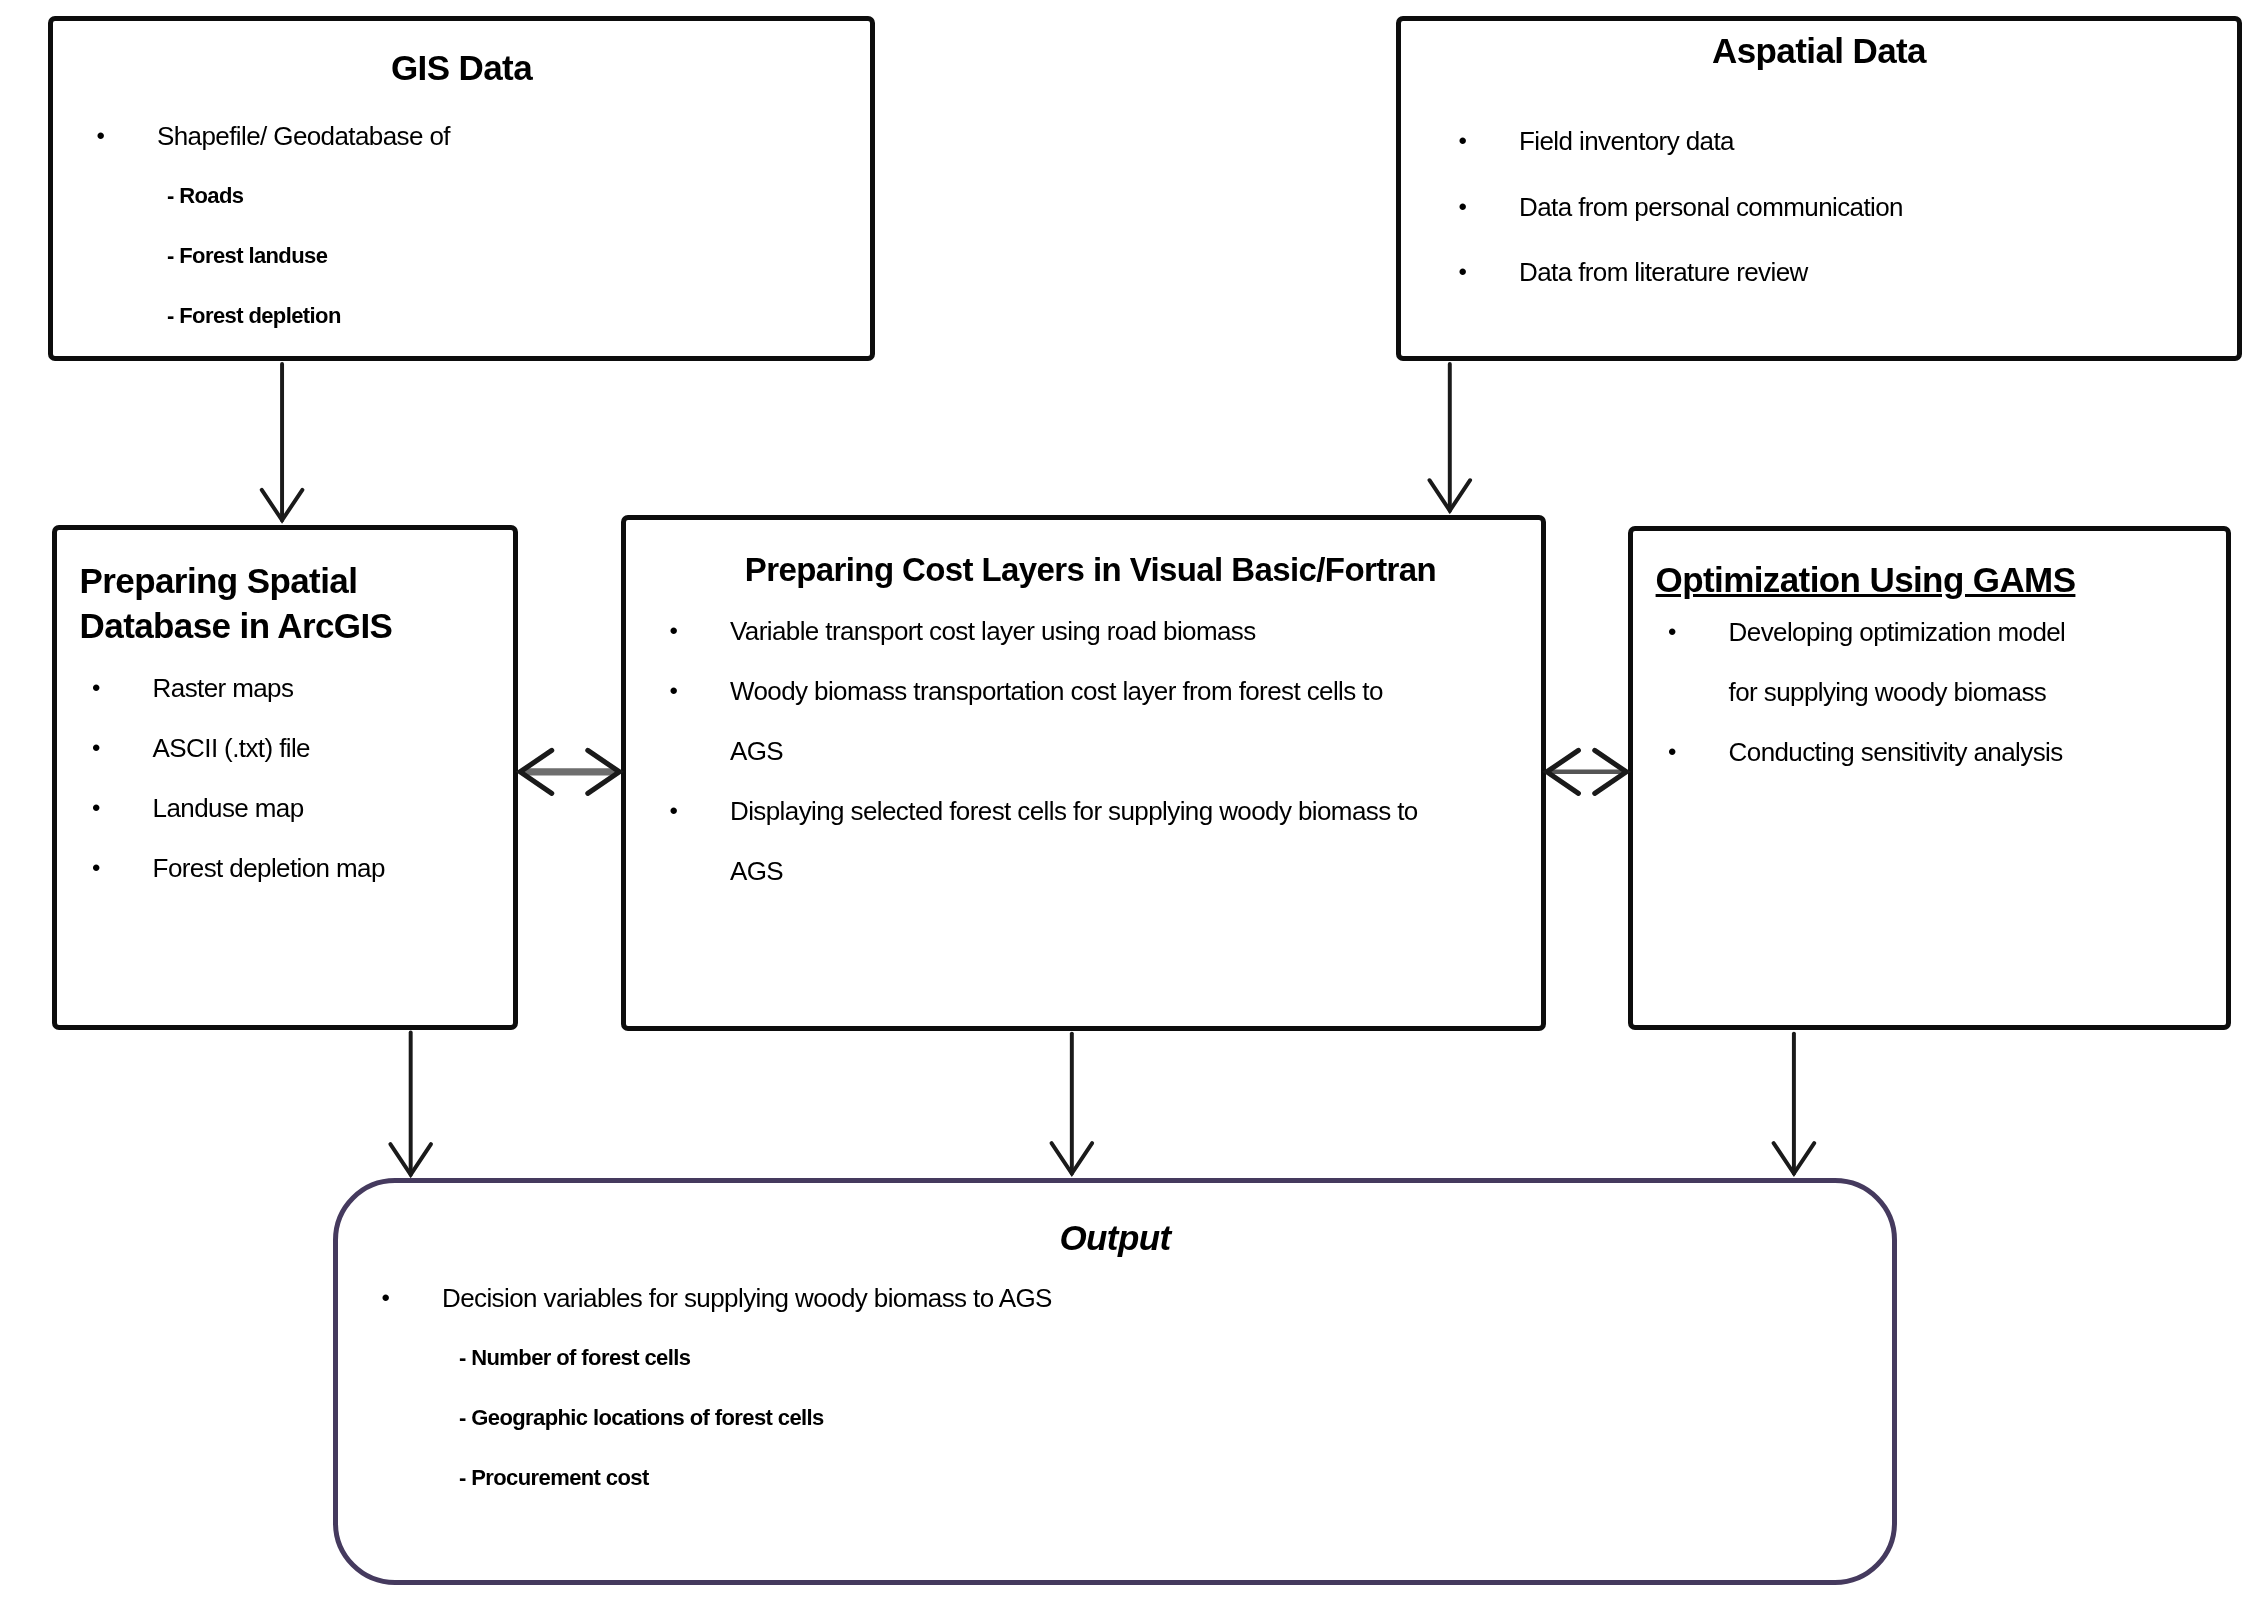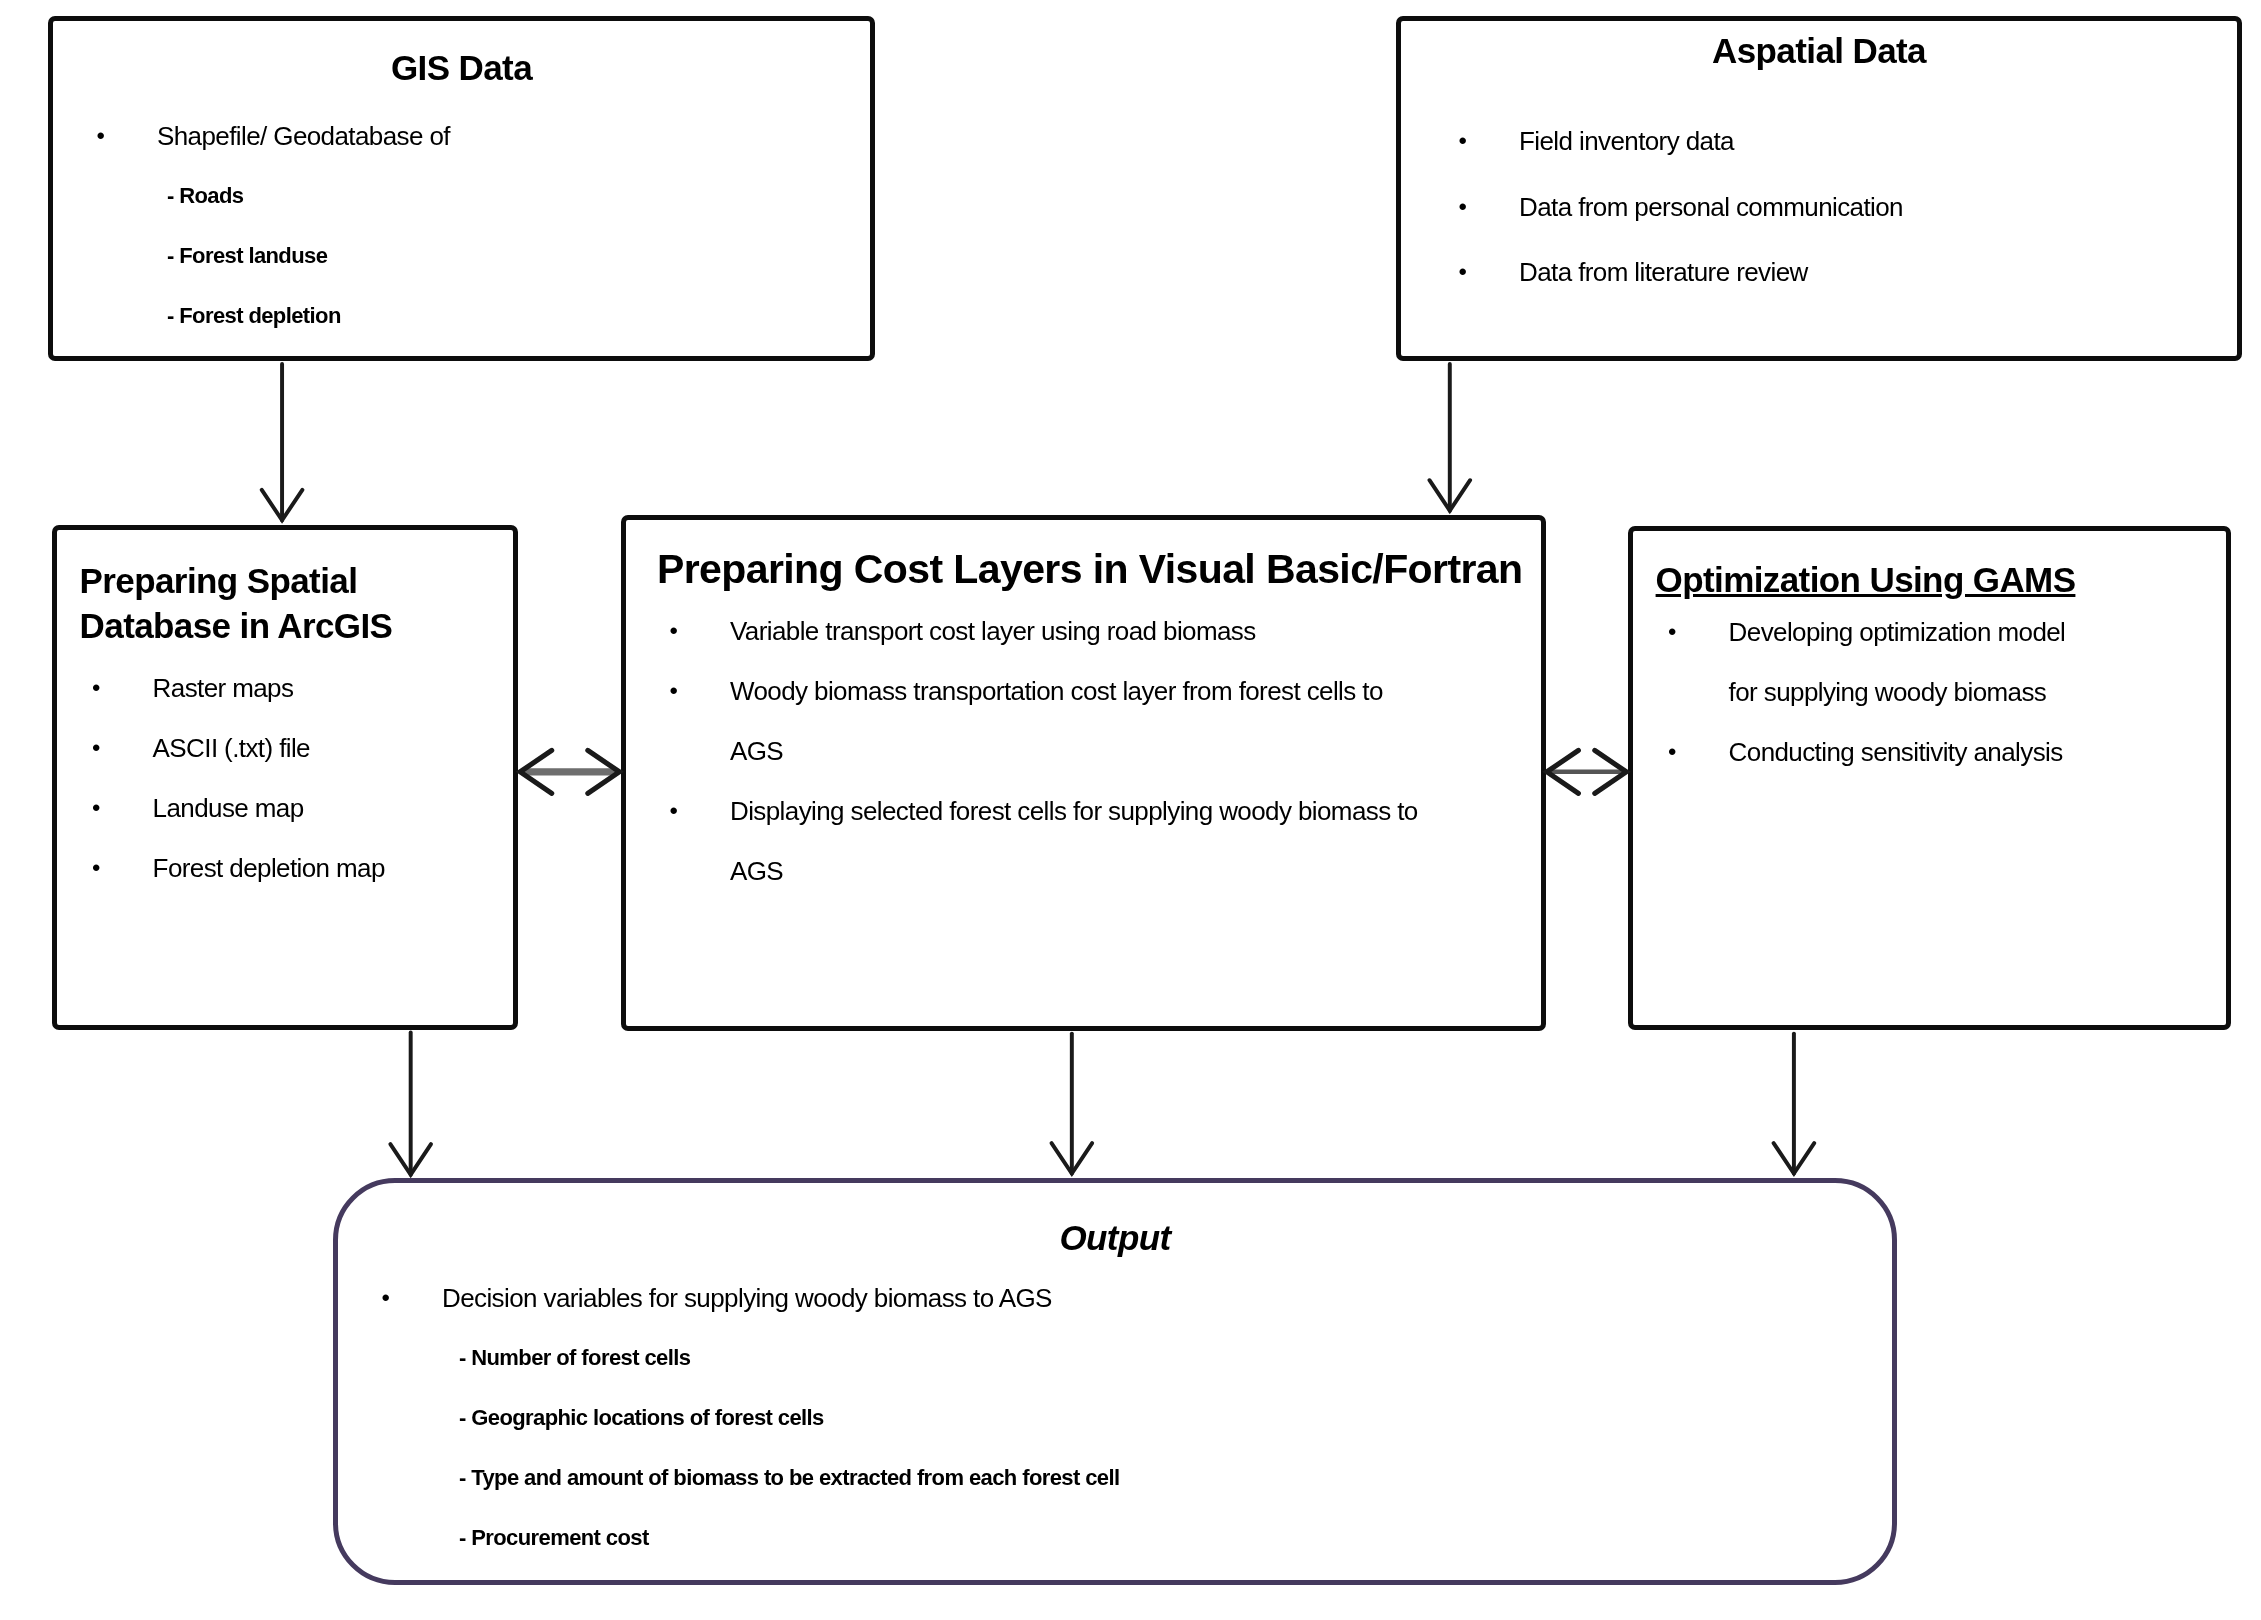--- a/index.html
+++ b/index.html
@@ -26,21 +26,21 @@
   #box-aspatial .content{top:90px;padding:0 22.6px 0 45px;}
   #box-aspatial .bullet-row{margin-bottom:5.6px;}
 
   #box-spatialdb{left:52px;top:525px;width:466px;height:505px;}
   #box-spatialdb .content{top:28px;padding:0 17px 0 22.6px;}
   #box-spatialdb .title{margin-bottom:10.2px;}
   #box-spatialdb .btext{max-width:327px;}
 
   #box-costlayers{left:621px;top:515px;width:925px;height:516px;}
   #box-costlayers .content{top:27px;padding:0 17px 0 31px;}
-  #box-costlayers .title{font-size:41px;margin-bottom:9px;}
+  #box-costlayers .title{font-size:33px;margin-bottom:9px;text-align:center;}
   #box-costlayers .btext{max-width:700px;}
 
   #box-optimization{left:1628px;top:526px;width:603px;height:504px;}
   #box-optimization .content{top:26px;padding:0 11.3px 0 22.6px;}
   #box-optimization .title{margin-bottom:0;text-decoration:underline;}
   #box-optimization .btext{max-width:367px;}
 
   #box-output{left:333px;top:1178px;width:1564px;height:407px;}
   #box-output .title{margin-top:32px;font-style:italic;}
   #box-output .content{top:85px;padding:0 22.6px 0 31px;}
@@ -141,21 +141,20 @@
 
   <div class="box purple" id="box-output">
     <div class="title center">Output</div>
     <div class="content">
       <div class="bullet-row">
         <span class="bullet">•</span>
         <div class="btext">Decision variables for supplying woody biomass to AGS</div>
       </div>
       <div class="sub">- Number of forest cells</div>
       <div class="sub">- Geographic locations of forest cells</div>
-      <div class="sub">- Type and amount of biomass to be extracted from each forest cell</div>
       <div class="sub">- Procurement cost</div>
     </div>
   </div>
 
   <svg class="arrows" width="2261" height="1621" viewBox="0 0 4008 2873">
 
     <g stroke="#1a1a1a" stroke-width="7" stroke-linecap="round">
       <line x1="500" y1="645" x2="500" y2="922"></line>
       <path d="M464 868 L500 922 L536 868"></path>
     </g>

